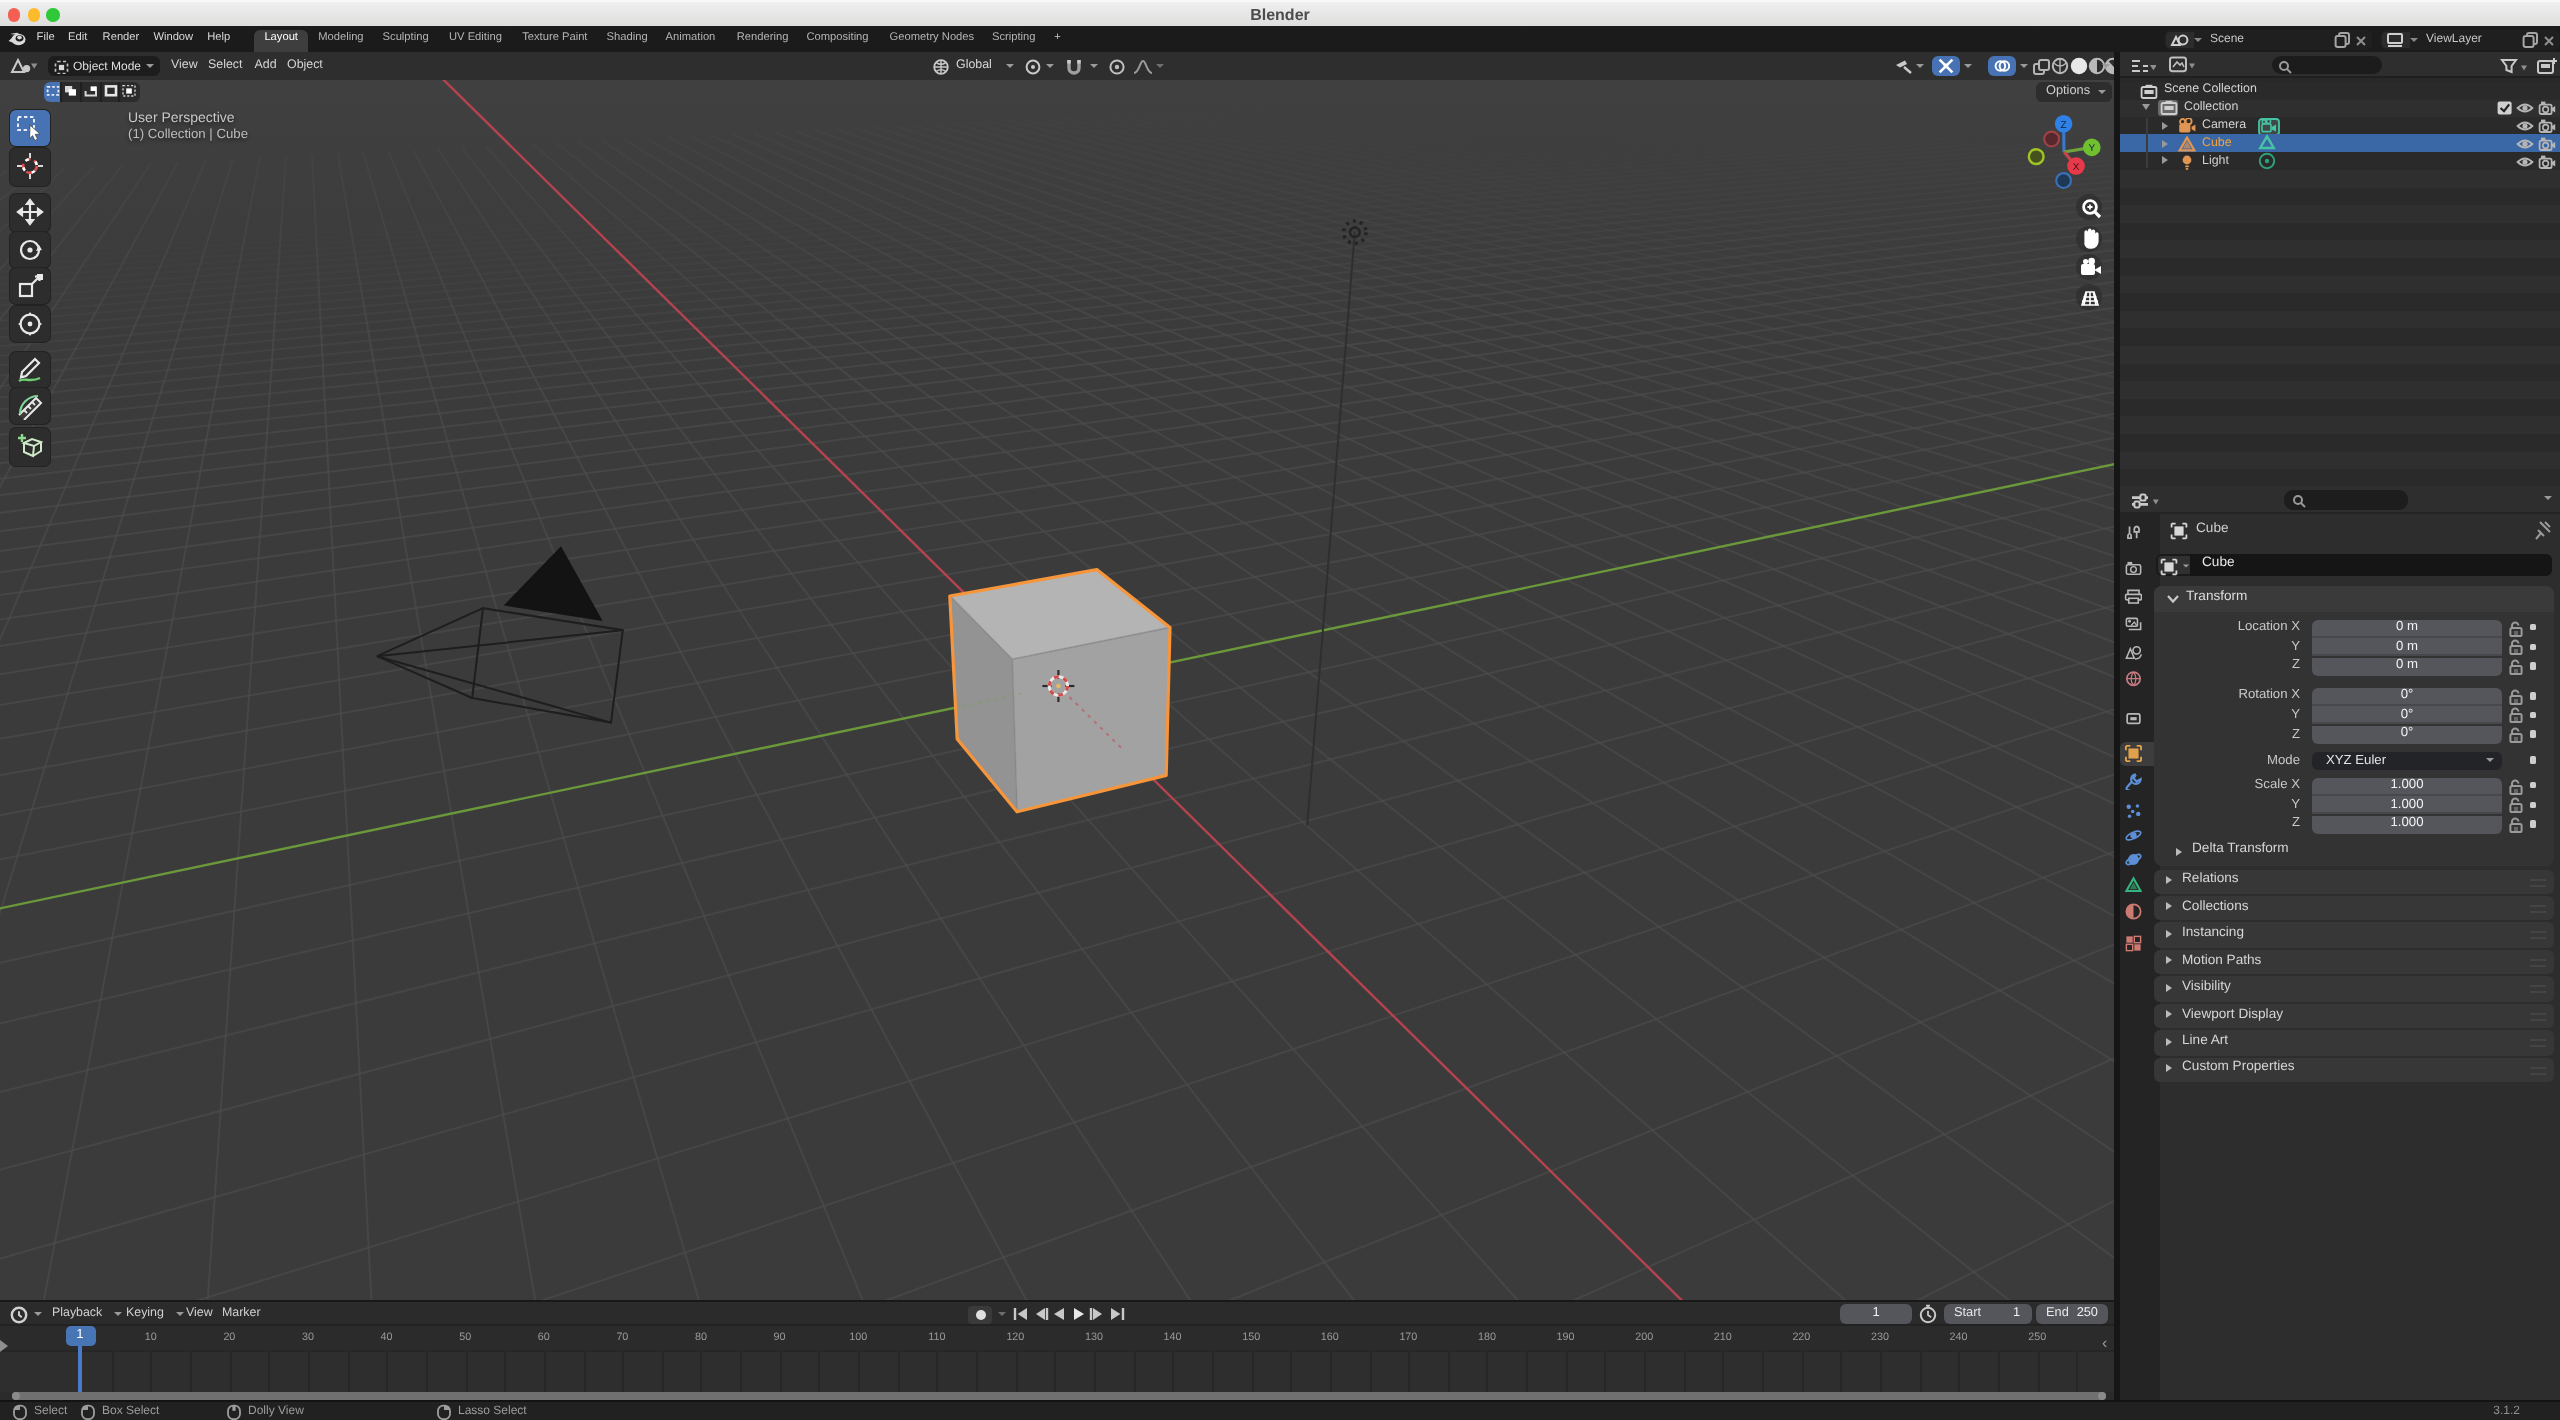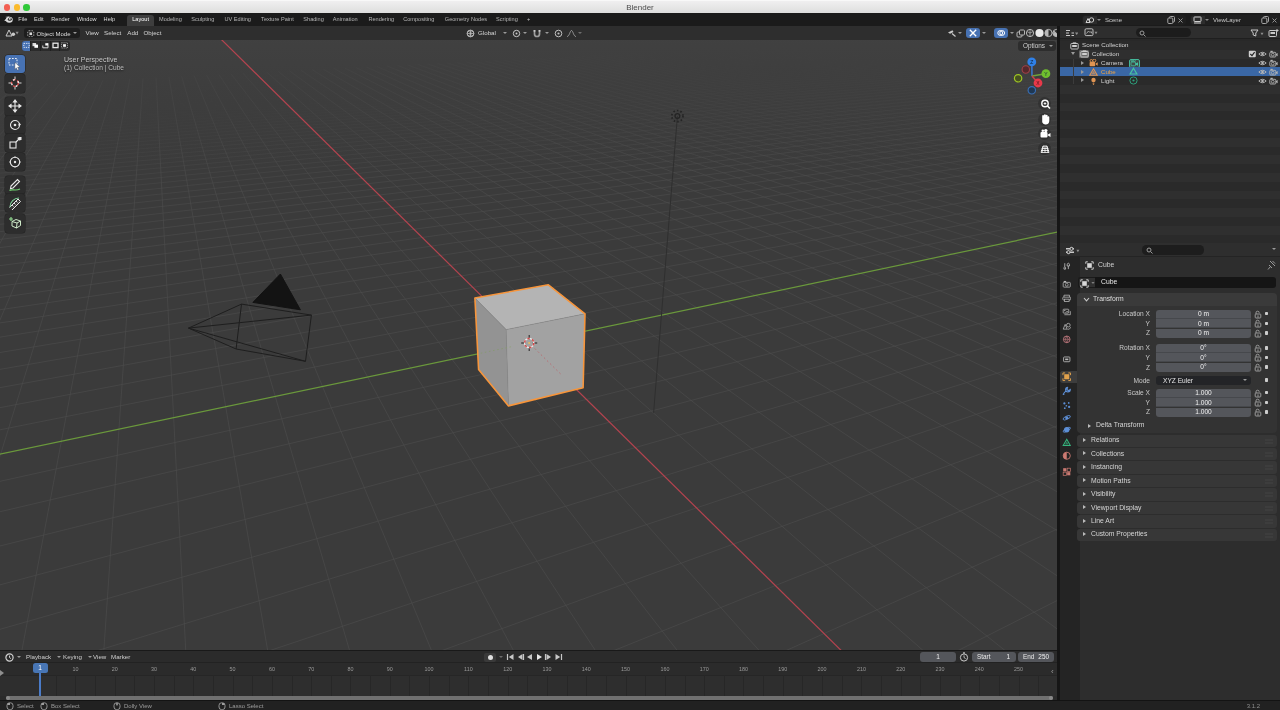--- a/index.html
+++ b/index.html
@@ -6,21 +6,21 @@
 .ab{position:absolute}
 .tx{position:absolute;white-space:nowrap;color:#d4d4d4;font-size:7px;line-height:1}
 svg{display:block}
 .chev{display:inline-block;width:0;height:0;border-left:2.2px solid transparent;border-right:2.2px solid transparent;border-top:2.8px solid #9a9a9a;vertical-align:middle}
 </style></head><body>
 <div class="ab" style="left:0;top:0;width:1280px;height:710px;background:#1c1c1c">
     <div class="ab" style="left:0;top:0;width:1280px;height:13px;background:linear-gradient(#f0eff0,#dededd);border-top:1px solid #f8f8f8">
       <div class="ab" style="left:3.7px;top:3.2px;width:6.6px;height:6.6px;border-radius:50%;background:#f35f52"></div>
       <div class="ab" style="left:13.5px;top:3.2px;width:6.6px;height:6.6px;border-radius:50%;background:#fbbb2d"></div>
       <div class="ab" style="left:23.3px;top:3.2px;width:6.6px;height:6.6px;border-radius:50%;background:#2fc839"></div>
-      <div class="tx" style="left:0;right:0;top:3.4px;text-align:center;color:#4c4c4c;font-size:8px;font-weight:normal">Blender</div>
+      <div class="tx" style="left:0;right:0;top:3.4px;text-align:center;color:#4c4c4c;font-size:8px;font-weight:bold">Blender</div>
     </div>
     <div class="ab" style="left:0;top:13px;width:1280px;height:13px;background:#1b1b1b">
       <svg class="ab" style="left:4px;top:2.3px" width="9" height="8.5" viewBox="0 0 18 17">
 <ellipse cx="10.5" cy="9.5" rx="7" ry="5.8" fill="#dadada"></ellipse>
 <ellipse cx="11.5" cy="8.3" rx="4" ry="3.1" fill="#1b1b1b"></ellipse>
 <ellipse cx="11.5" cy="7.6" rx="2.4" ry="1.8" fill="#dadada"></ellipse>
 <path d="M0.5 11 L8 4.5 L11 3 L8.5 5.8 L4.5 12.5 Z" fill="#dadada"></path>
 <path d="M2 4 L9 2.8 L10.5 3.2 L8 4.8 Z" fill="#dadada"></path>
 </svg>
       <div class="tx" style="left:18.3px;top:4px;color:#d8d8d8;font-size:5.6px">File</div>

